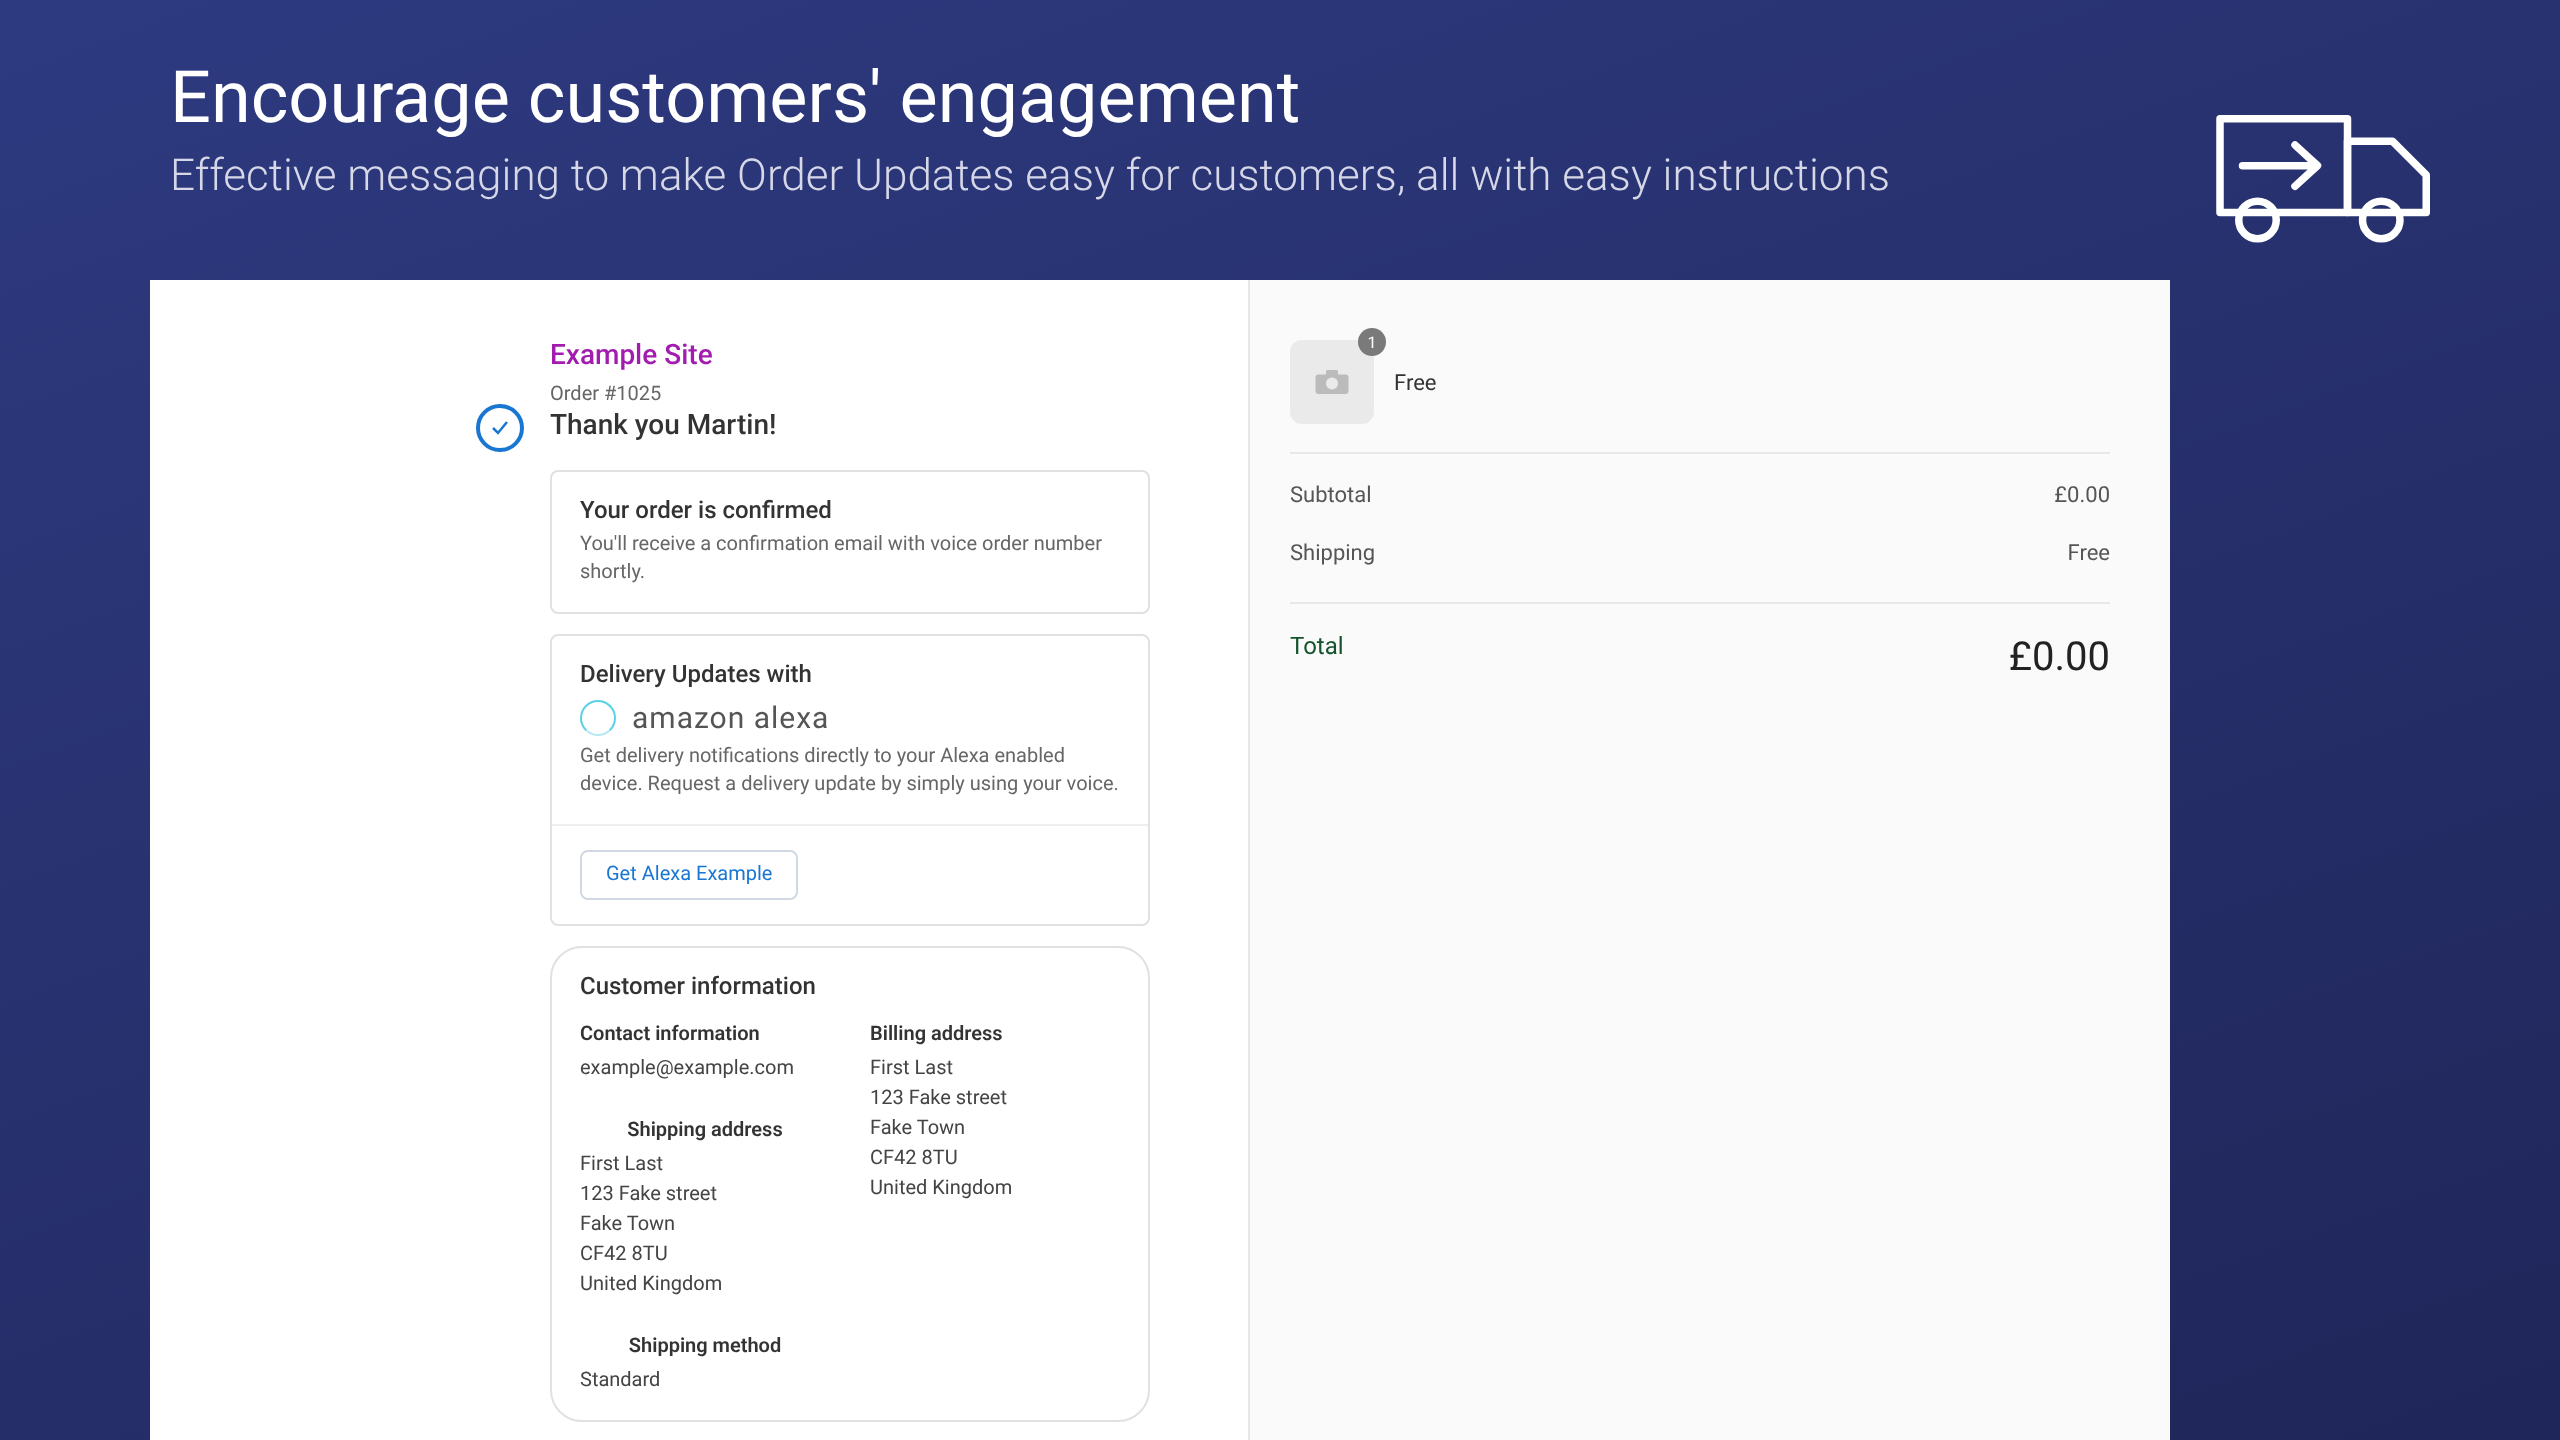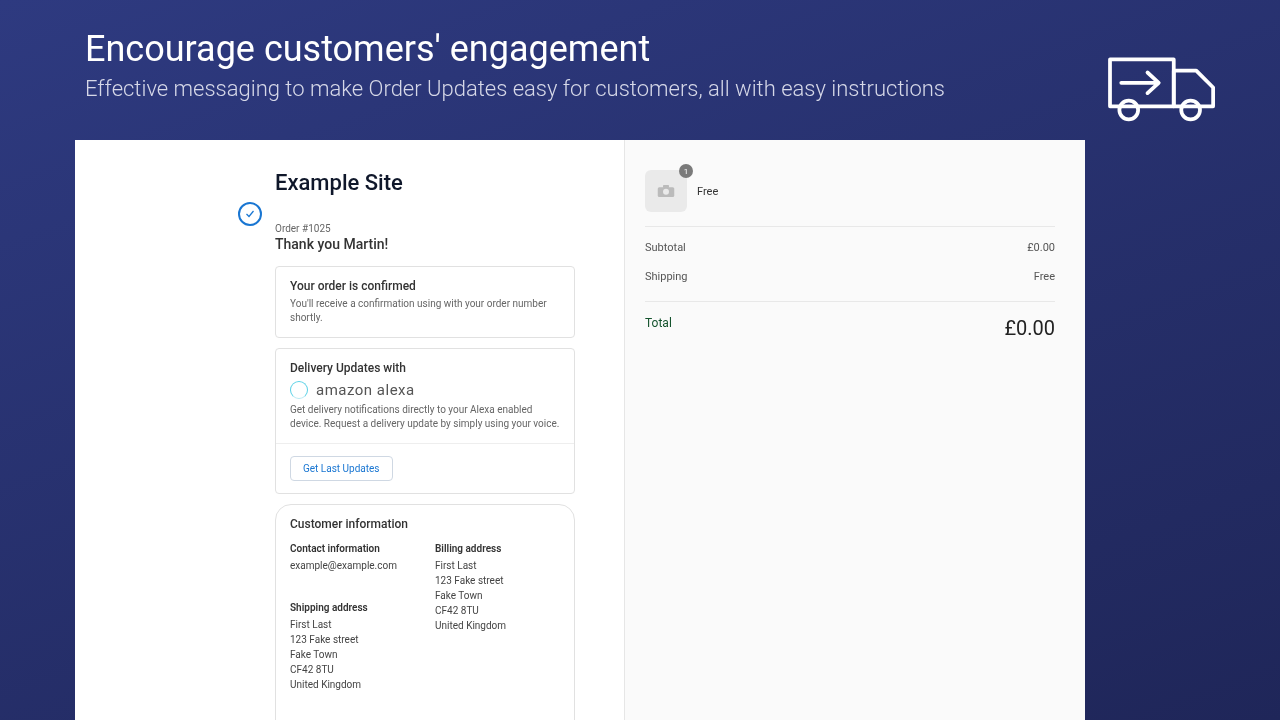--- a/index.html
+++ b/index.html
@@ -55,21 +55,21 @@
     color: #333;
   }
   .right {
     flex: 1;
     background: #fafafa;
     padding: 30px 30px 10px 20px;
     font-size: 11px;
     color: #555;
   }
 
-  .site-title { font-size: 22px; font-weight: 500; color: #0f172a; margin-bottom: 28px; }
+  .site-title { font-size: 14px; font-weight: 500; color: #a21caf; margin-bottom: 6px; }
   .check-badge {
     position: absolute;
     left: 163px;
     top: 62px;
     width: 24px; height: 24px;
     border: 2px solid #1976d2;
     border-radius: 50%;
     display: flex; align-items: center; justify-content: center;
   }
   .order-no { font-size: 10px; color: #666; margin-bottom: 2px; }
@@ -99,21 +99,21 @@
     padding: 6px 12px;
     font-size: 10px;
     color: #1976d2;
   }
 
   .info-card { width: 300px; border:1px solid #e1e1e1; border-radius:16px; padding:12px 14px; margin-bottom: 20px;}
   .info-card h3 { font-size: 12px; font-weight: 500; margin-bottom: 10px; color:#333;}
   .two-col { display: flex; gap: 20px; }
   .col { flex:1; font-size:10px; color:#333; line-height:1.5; }
   .col .sec-h { font-weight:600; color:#333; margin-top:0; margin-bottom:2px;}
-  .col .sec-h.mt { margin-top:27px; }
+  .col .sec-h.mt { margin-top:16px;text-align:center; }
   .col p { font-size:10px; color:#444; }
 
   
   .prod-row { display: flex; align-items: center; gap: 10px; padding-bottom: 14px; border-bottom:1px solid #e8e8e8;}
   .prod-thumb {
     width: 42px; height: 42px;
     background: #eaeaea;
     border-radius: 6px;
     position: relative;
     display:flex; align-items:center; justify-content:center;
@@ -157,32 +157,32 @@
     <div class="check-badge">
       <svg width="12" height="12" viewBox="0 0 24 24" fill="none" stroke="#1976d2" stroke-width="2.5">
           <path d="M5 12l5 5 9-11"></path>
         </svg>
     </div>
     <div class="order-no">Order #1025</div>
     <div class="thank">Thank you Martin!</div>
 
     <div class="card">
       <div class="card-title">Your order is confirmed</div>
-      <div class="card-sub">You'll receive a confirmation using with your order number shortly.</div>
+      <div class="card-sub">You'll receive a confirmation email with voice order number shortly.</div>
     </div>
 
     <div class="card">
       <div class="card-title">Delivery Updates with</div>
       <div class="alexa-row">
         <div class="alexa-ring"></div>
         <div class="alexa-text">amazon alexa</div>
       </div>
       <div class="card-sub">Get delivery notifications directly to your Alexa enabled device. Request a delivery update by simply using your voice.</div>
       <div class="divider"></div>
-      <span class="alexa-btn">Get Last Updates</span>
+      <span class="alexa-btn">Get Alexa Example</span>
     </div>
 
     <div class="info-card">
       <h3>Customer information</h3>
       <div class="two-col">
         <div class="col">
           <div class="sec-h">Contact information</div>
           <p>example@example.com</p>
           <div class="sec-h mt">Shipping address</div>
           <p>First Last</p>

